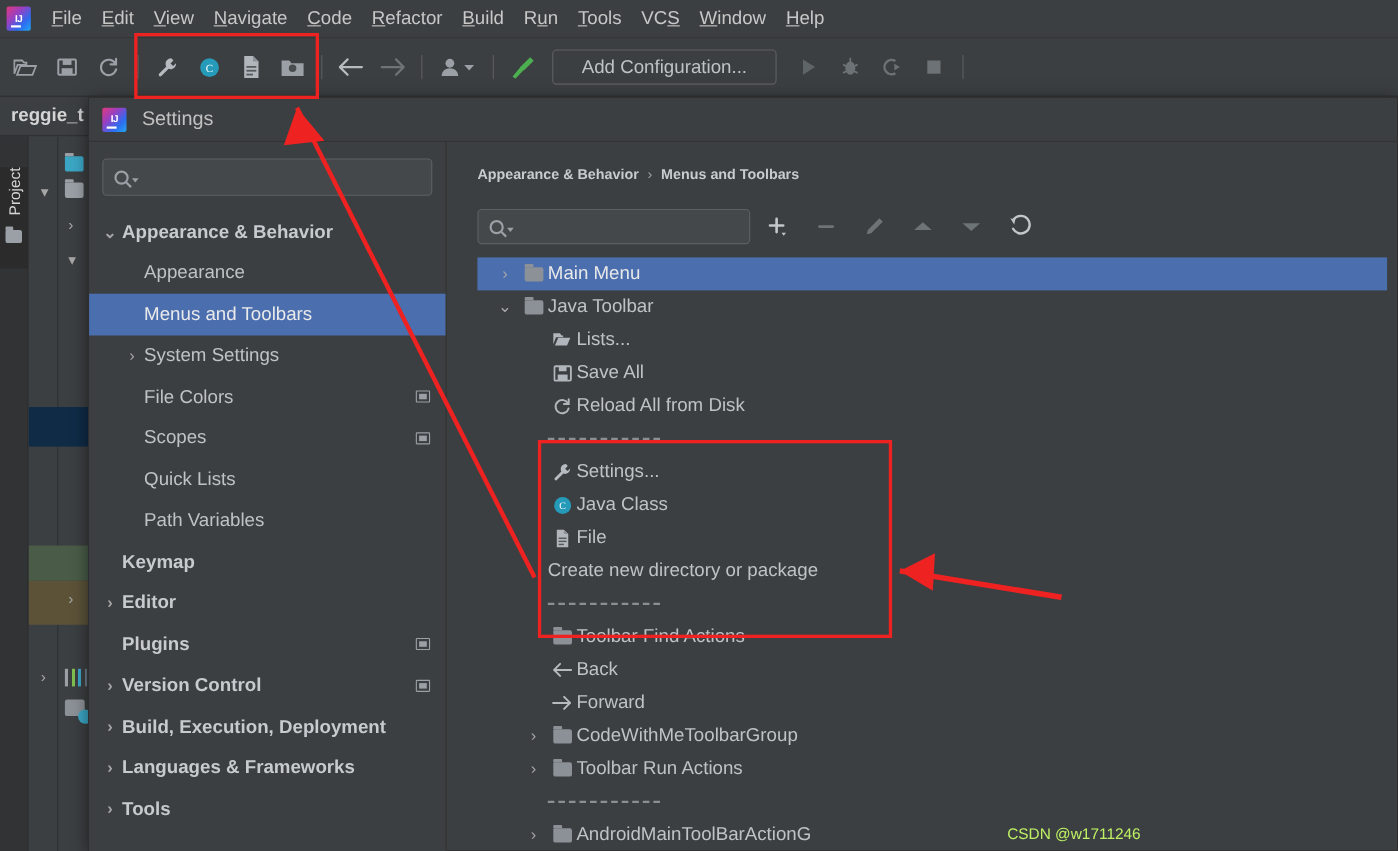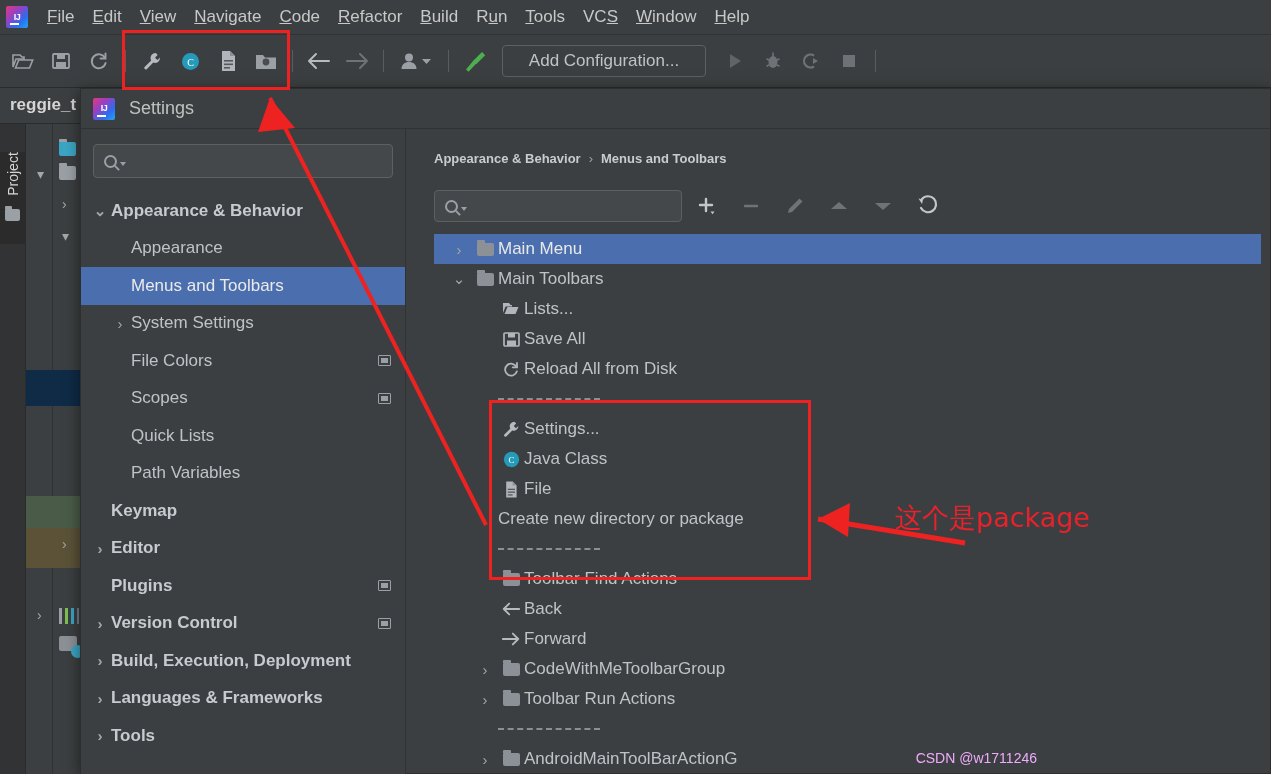--- a/index.html
+++ b/index.html
@@ -210,21 +210,21 @@
     background: #8c9197; border-radius: 1px 1px 0 0;
   }
 
   
   .redbox { position: absolute; border: 3px solid #ef2222; pointer-events: none; }
   .redtext {
     position: absolute; color: #e8212a; font-size: 27px; white-space: nowrap;
     font-family: "DejaVu Sans", sans-serif;
   }
   .watermark {
-    position: absolute; right: 8px; bottom: 8px; color: #f0abfc; font-size: 14px;
+    position: absolute; right: 8px; bottom: 8px; color: #bef264; font-size: 14px;
   }
   svg { display: block; }
 </style>
 </head>
 <body>
 
 <div id="root">
 
   <div class="menubar">
     <div class="ij-logo">
@@ -510,21 +510,21 @@
               <span class="ticon">
                 <span class="folder"></span>
               </span>
               <span class="tlbl">Main Menu</span>
             </div>
             <div class="trow">
               <span class="tarrow" style="margin-left: 0px;">⌄</span>
               <span class="ticon">
                 <span class="folder"></span>
               </span>
-              <span class="tlbl">Main Toolbars</span>
+              <span class="tlbl">Java Toolbar</span>
             </div>
             <div class="trow">
               <span class="tarrow" style="margin-left: 26px;"></span>
               <span class="ticon">
                 <svg width="19" height="16" viewBox="0 0 19 16">
                   <path d="M1 2h6l1.6 2H10v1.5H3.5L1 12z" fill="#b0b6bb"></path>
                   <path d="M2.5 13h11l3-7H5.5z" fill="#b0b6bb"></path>
                 </svg>
               </span>
               <span class="tlbl">Lists...</span>
@@ -653,16 +653,15 @@
   <svg style="position:absolute;left:200px;top:80px;width:300px;height:460px;pointer-events:none" viewBox="0 0 300 460">
     <path d="M286 445 L70 18" stroke="#ef2222" stroke-width="4"></path>
     <path d="M70 18 L95 48 L58 52 Z" fill="#ef2222"></path>
   </svg>
 
   <svg style="position:absolute;left:780px;top:495px;width:190px;height:60px;pointer-events:none" viewBox="0 0 190 60">
     <path d="M185 48 L38 24" stroke="#ef2222" stroke-width="5"></path>
     <path d="M38 24 L70 8 L68 42 Z" fill="#ef2222"></path>
   </svg>
 
-  <div class="redtext" style="left:895px;top:500px">这个是package</div>
 
   <div class="watermark">CSDN @w1711246</div>
 </div>
 
 </body></html>

